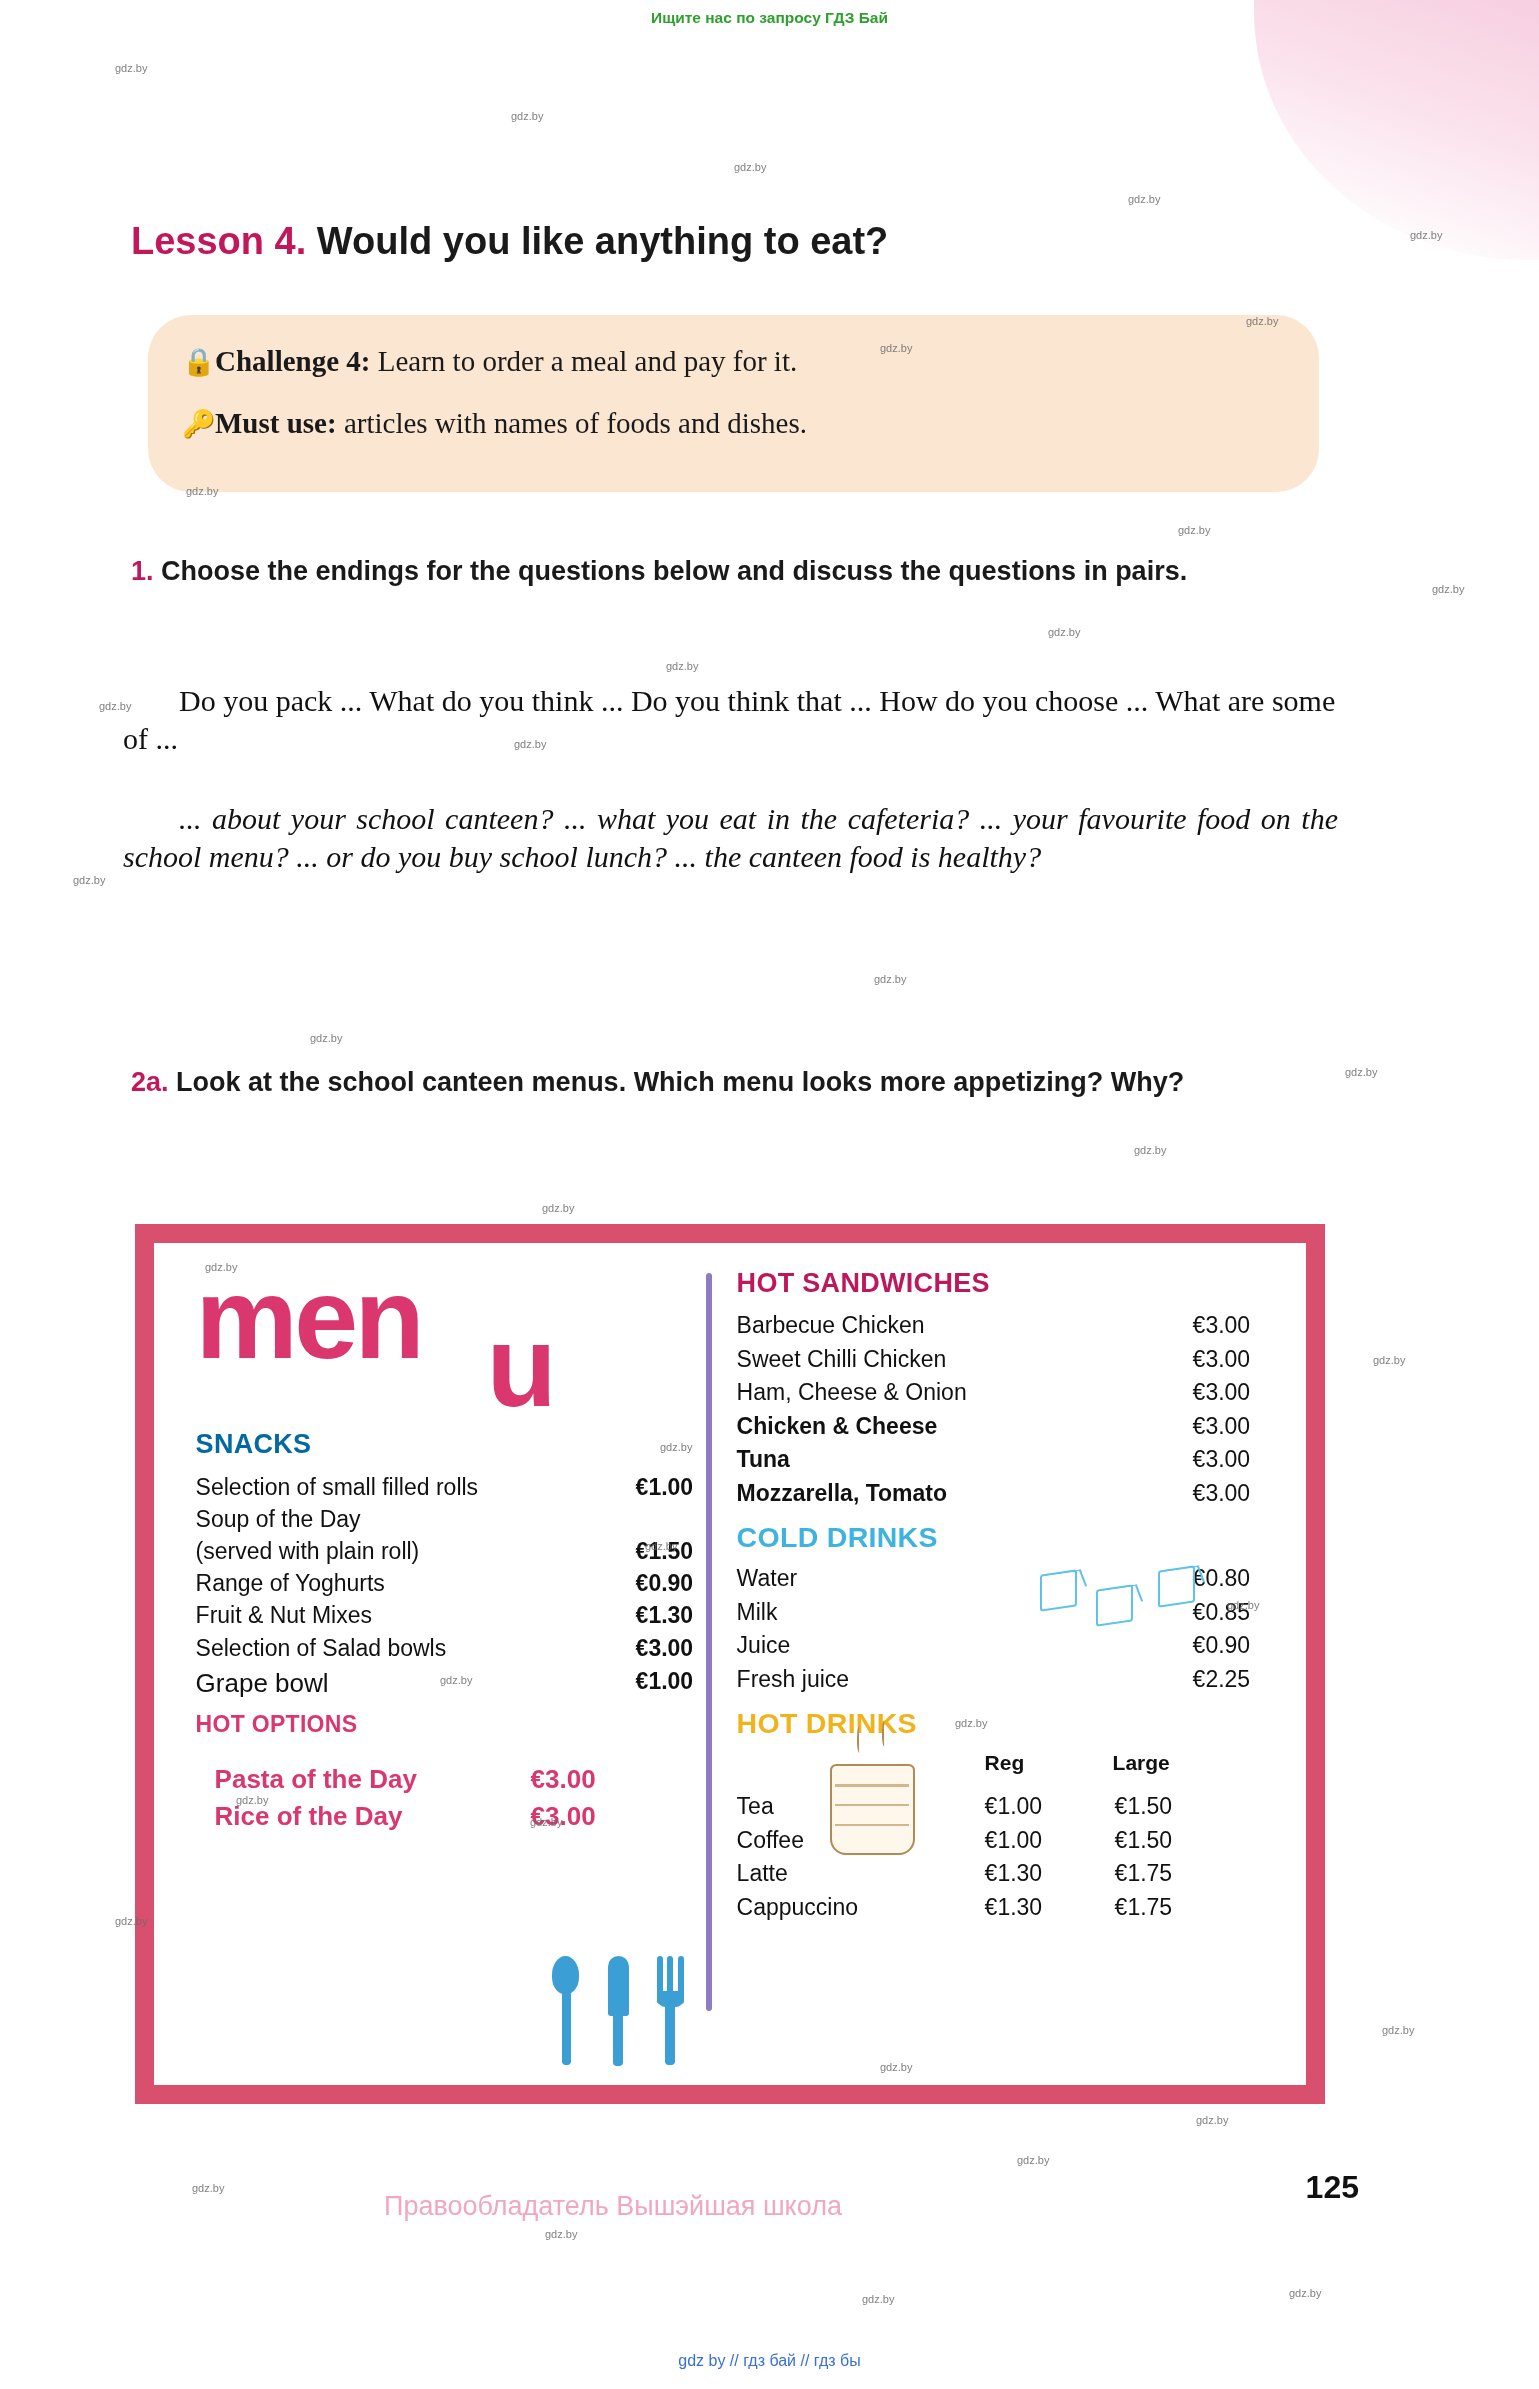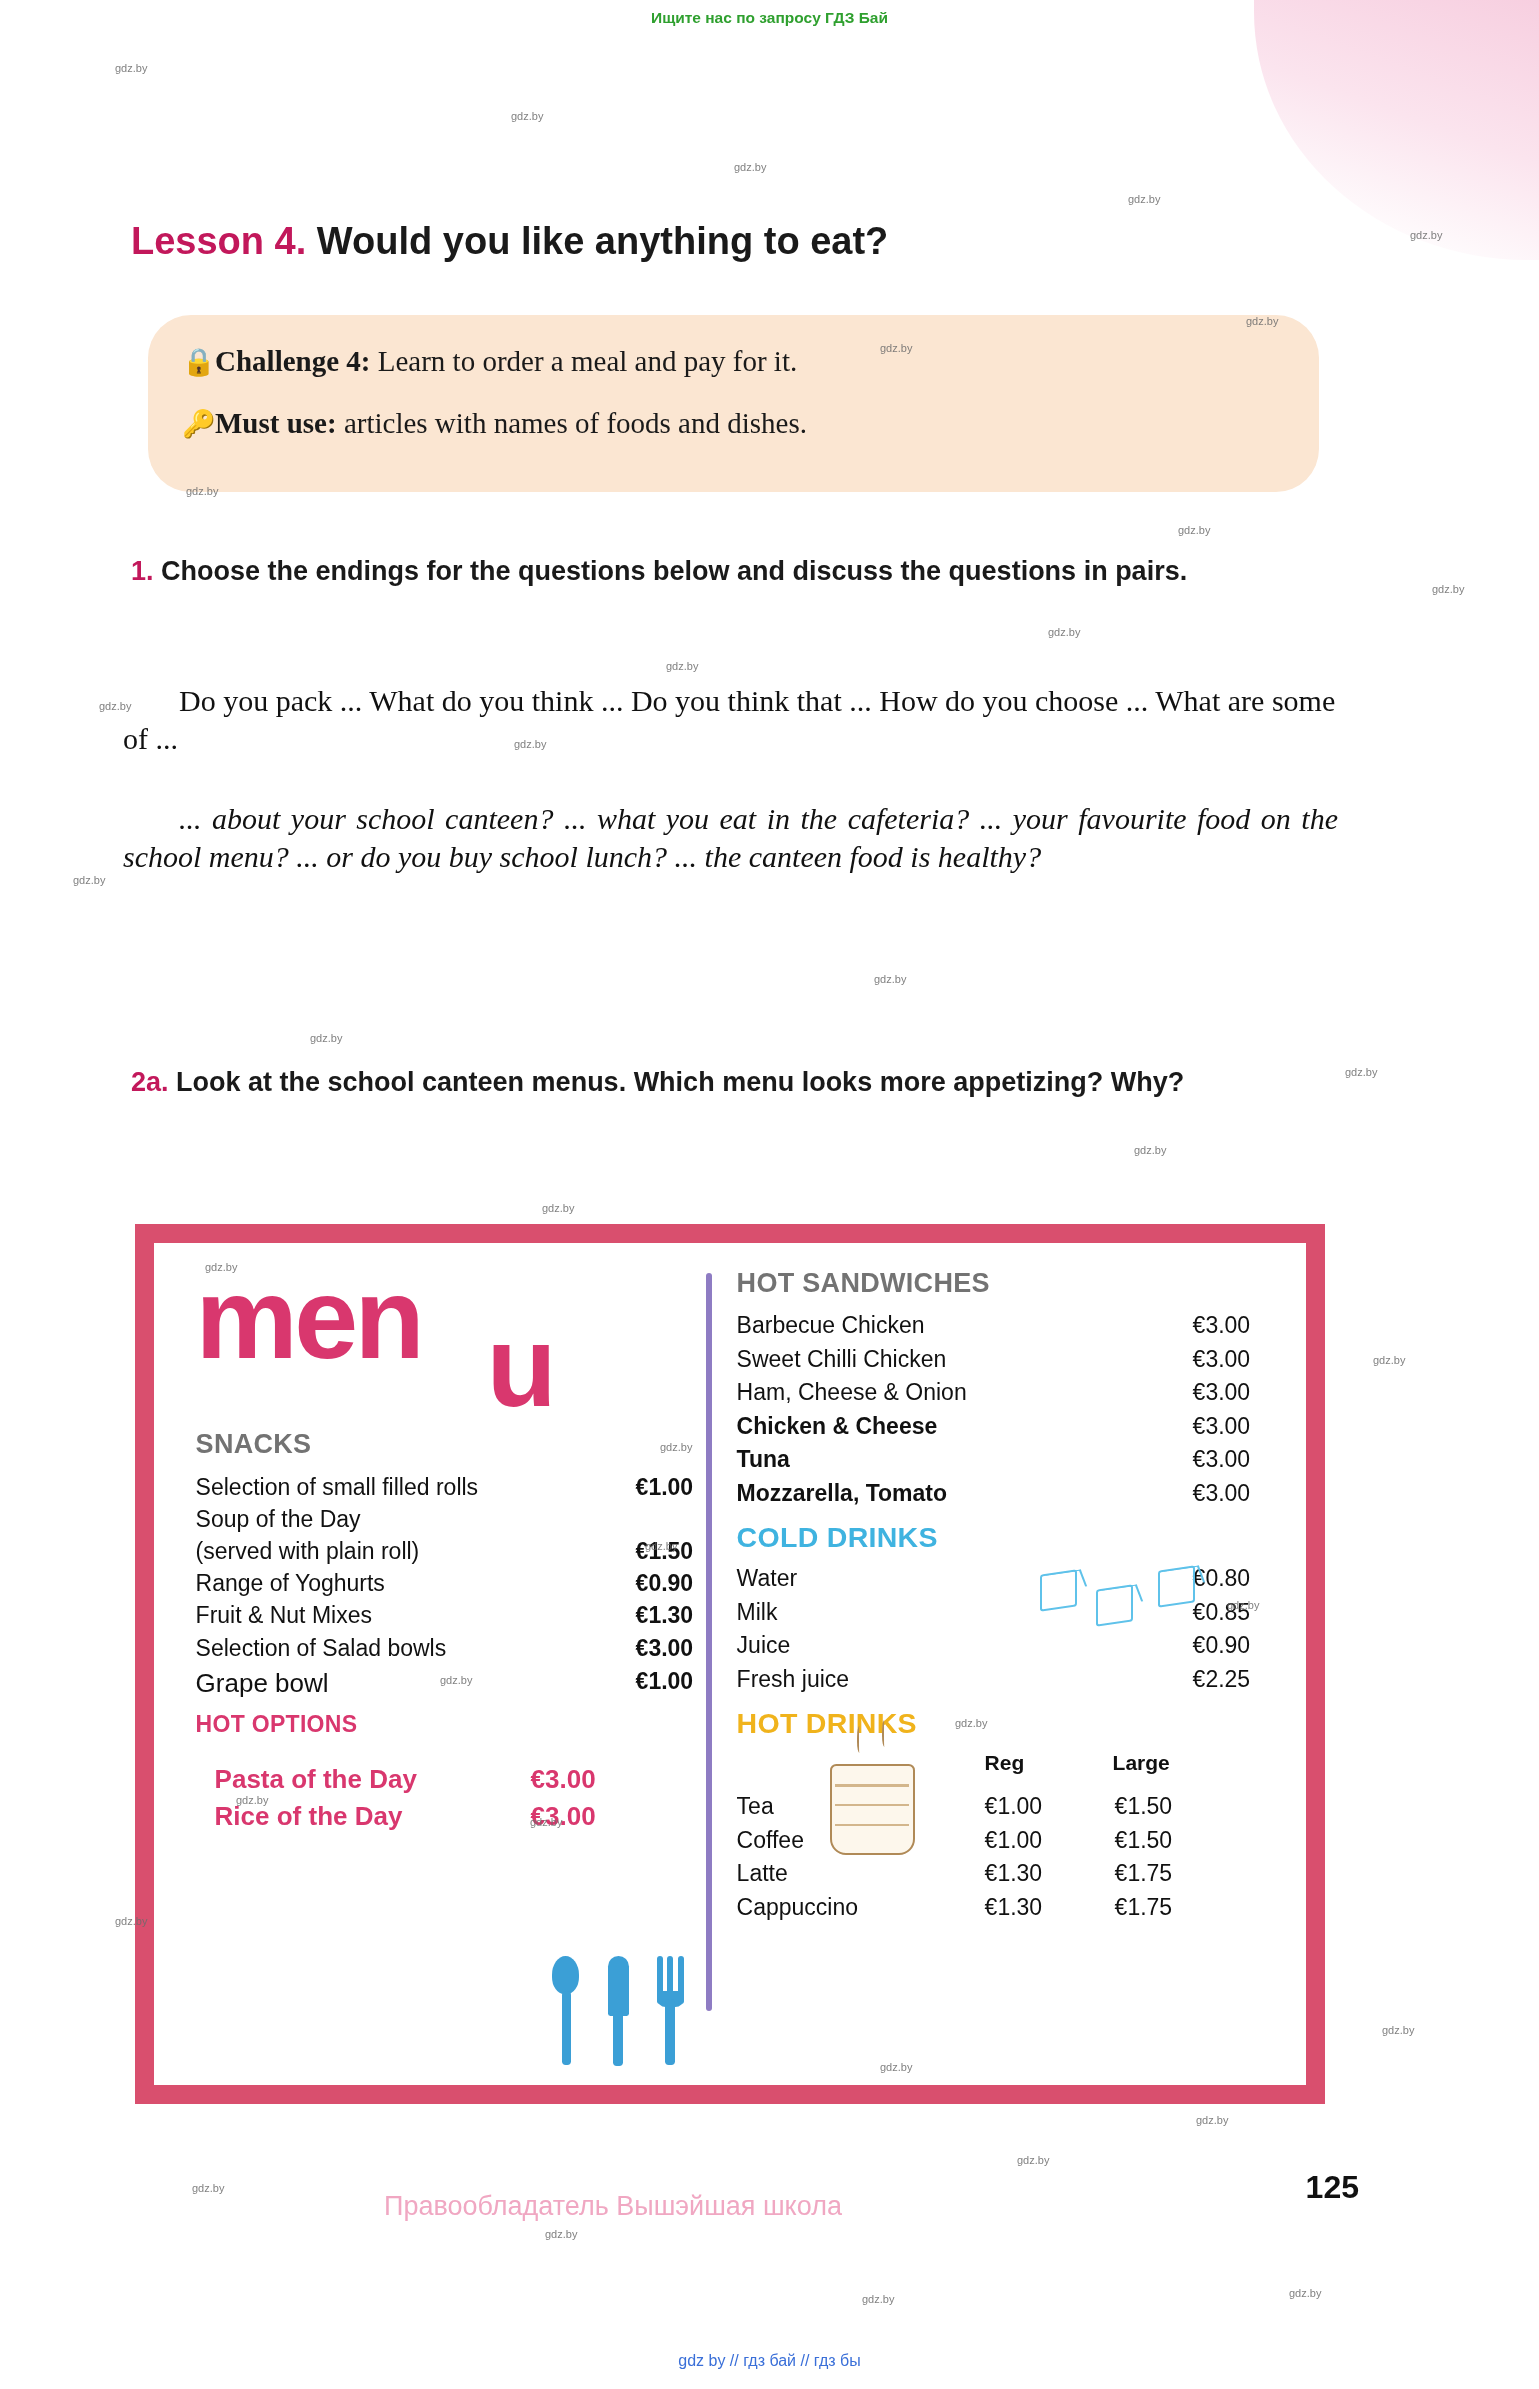--- a/index.html
+++ b/index.html
@@ -175,23 +175,23 @@
     left: 291px;
     top: 48px;
     font-size: 115px;
   }
   .sec-title {
     position: absolute;
     font-weight: bold;
     font-size: 27px;
     letter-spacing: 0.3px;
   }
-  .snacks-title { left: 42px; top: 186px; color: #737373; }
+  .snacks-title { left: 42px; top: 186px; color: #0369a1; }
   .hotopt-title { left: 42px; top: 468px; color: #d9376e; font-size: 23px; }
-  .hotsand-title { left: 583px; top: 25px; color: #737373; }
+  .hotsand-title { left: 583px; top: 25px; color: #be185d; }
   .colddrinks-title { left: 583px; top: 278px; color: #3fb3e0; font-size: 28.5px; }
   .hotdrinks-title { left: 583px; top: 464px; color: #f0b31c; font-size: 28.5px; }
 
   .mrow {
     position: absolute;
     font-size: 23px;
     color: #111111;
     font-weight: bold;
     white-space: nowrap;
   }

